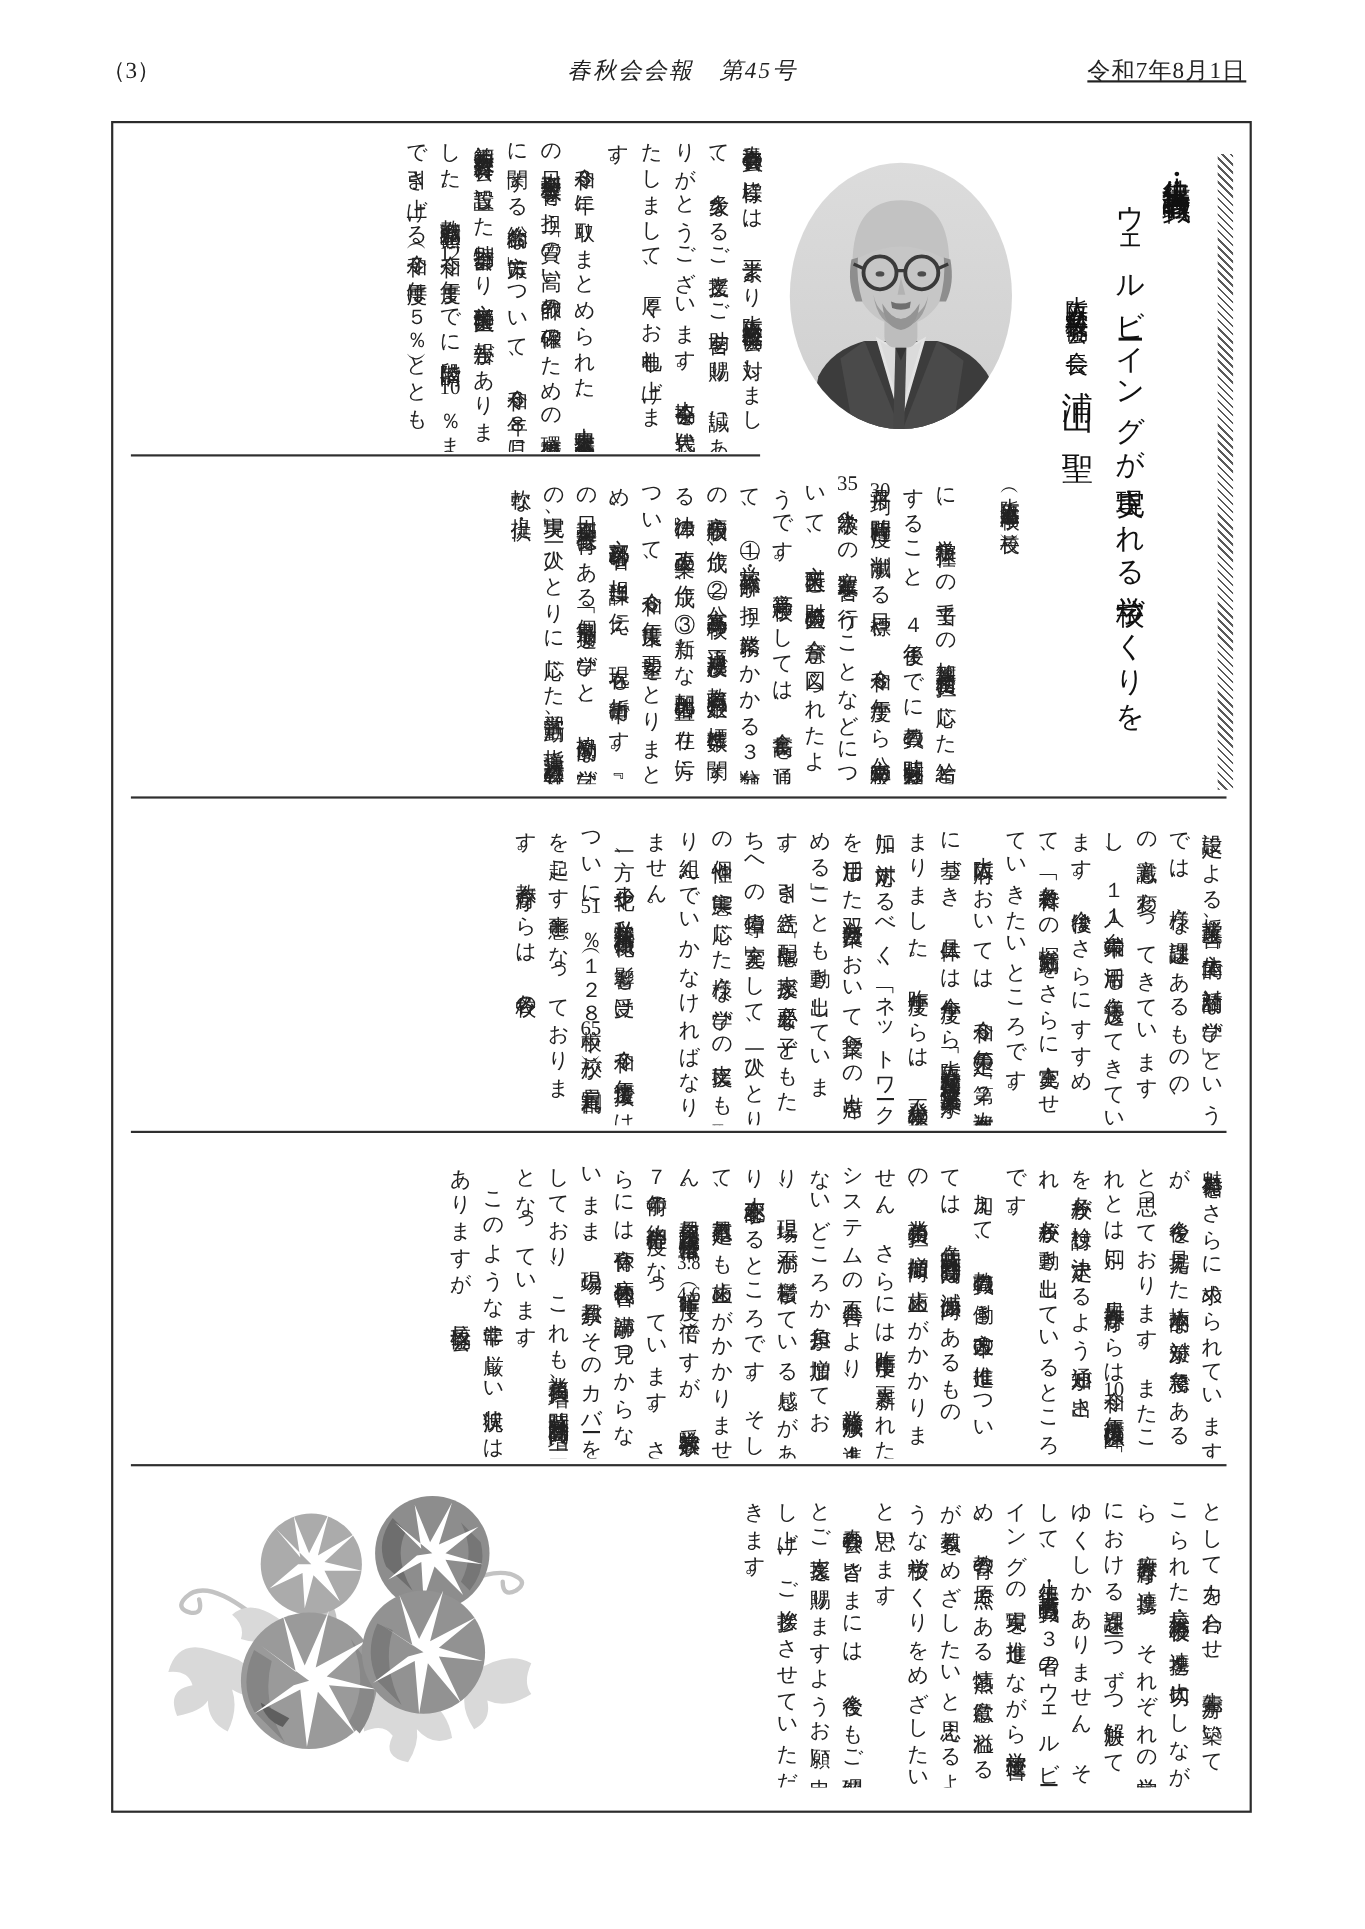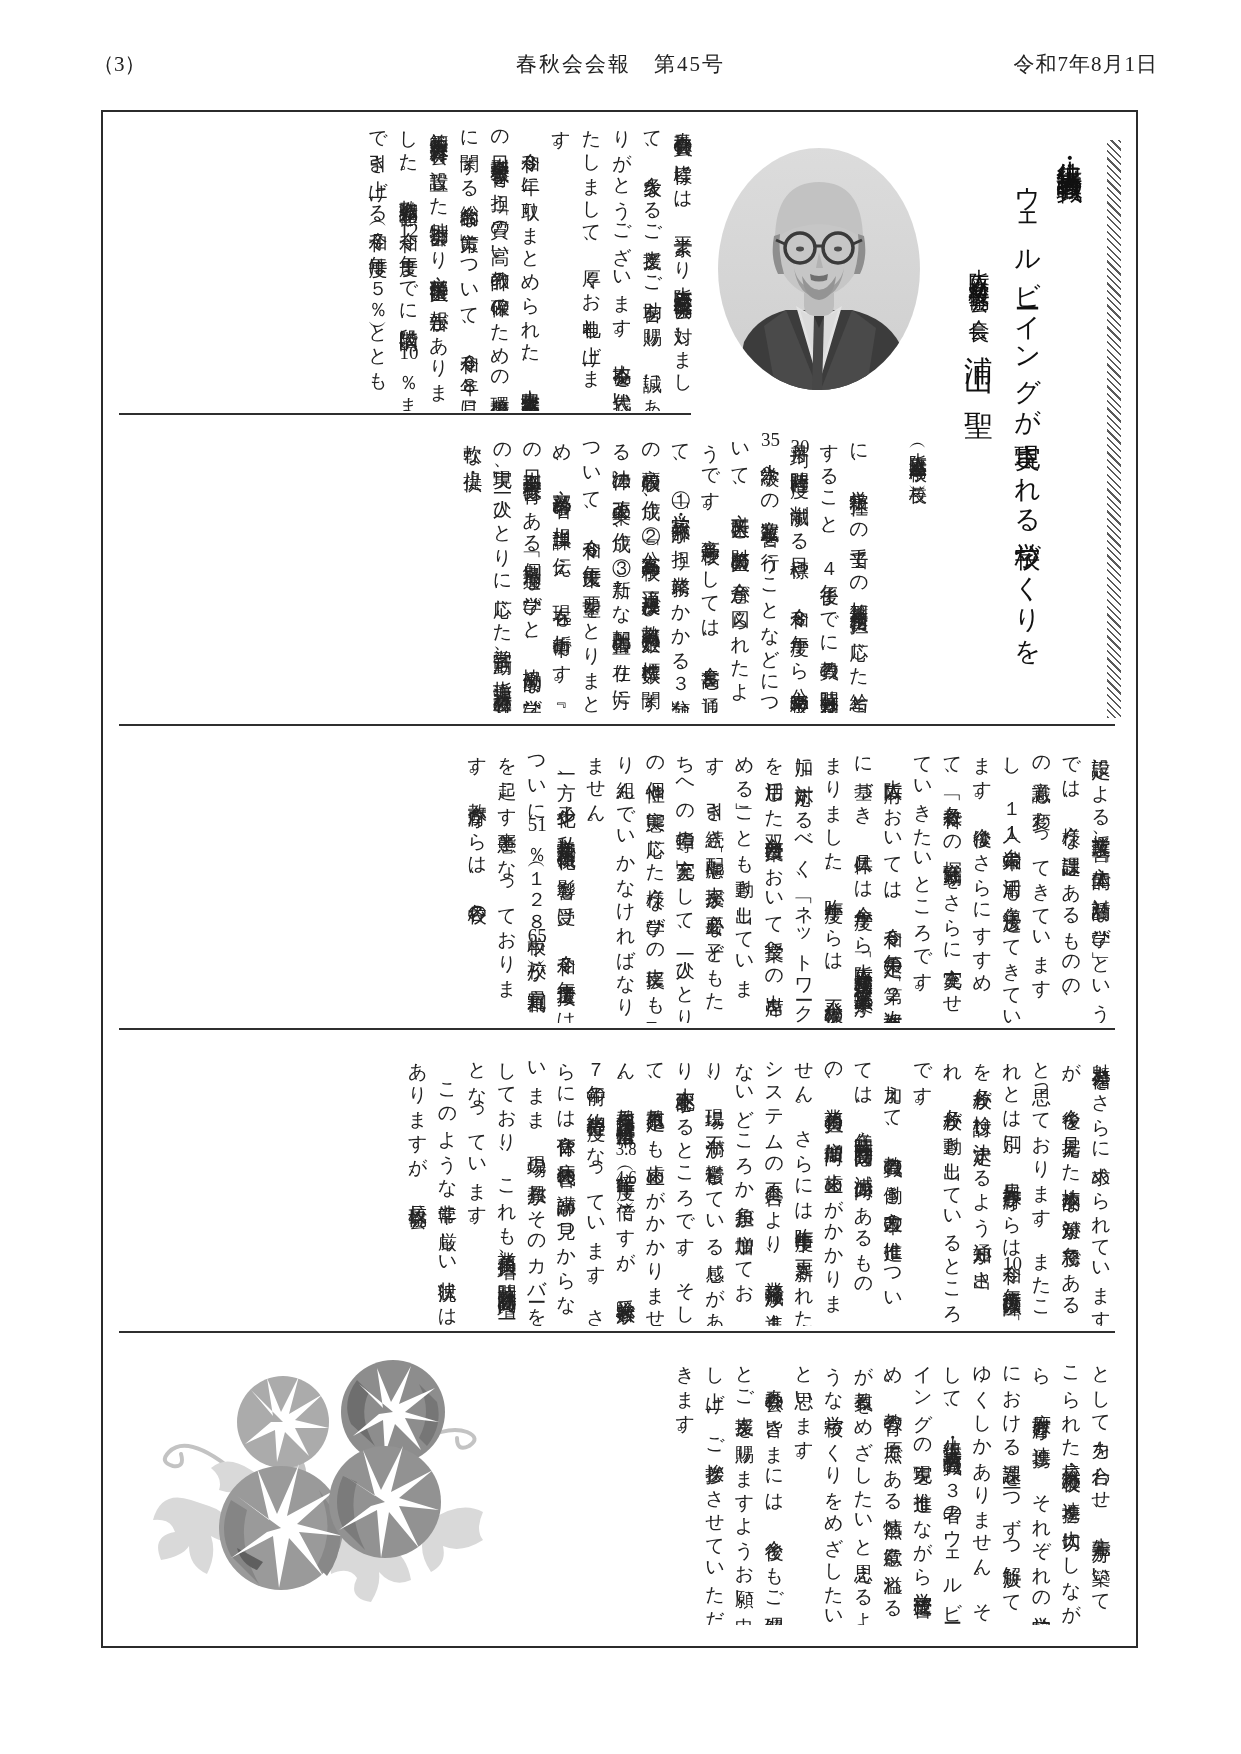--- a/index.html
+++ b/index.html
@@ -4,22 +4,22 @@
 <style>
   html,body{margin:0;padding:0;background:#ffffff;}
   .page{
     position:relative;width:1241px;height:1754px;background:#ffffff;
     font-family:"Liberation Serif","DejaVu Serif",serif;color:#1e1e1e;
     overflow:hidden;
   }
   
   .hdr{position:absolute;top:50px;left:0;width:100%;height:28px;font-size:21px;color:#222;}
   .hdr .pgnum{position:absolute;left:93px;top:0;}
-  .hdr .ttl{position:absolute;left:0;width:100%;text-align:center;top:0;letter-spacing:2px;}
-  .hdr .date{position:absolute;right:83px;top:0;letter-spacing:1px;}
+  .hdr .ttl{position:absolute;left:0;width:100%;text-align:center;top:0;letter-spacing:2px;font-style:italic;}
+  .hdr .date{position:absolute;right:108px;top:0;letter-spacing:1px;text-decoration:underline;}
   
   .frame{position:absolute;left:101px;top:110px;width:1033px;height:1534px;
          border:2.5px solid #2b2b2b;background:#fff;}
   
   .v{writing-mode:vertical-rl;text-orientation:mixed;}
   .vtext{
     position:absolute;writing-mode:vertical-rl;text-orientation:mixed;
     font-size:19px;letter-spacing:2.3px;line-height:29.7px;
     overflow:hidden;white-space:pre-line;color:#222;
   }

